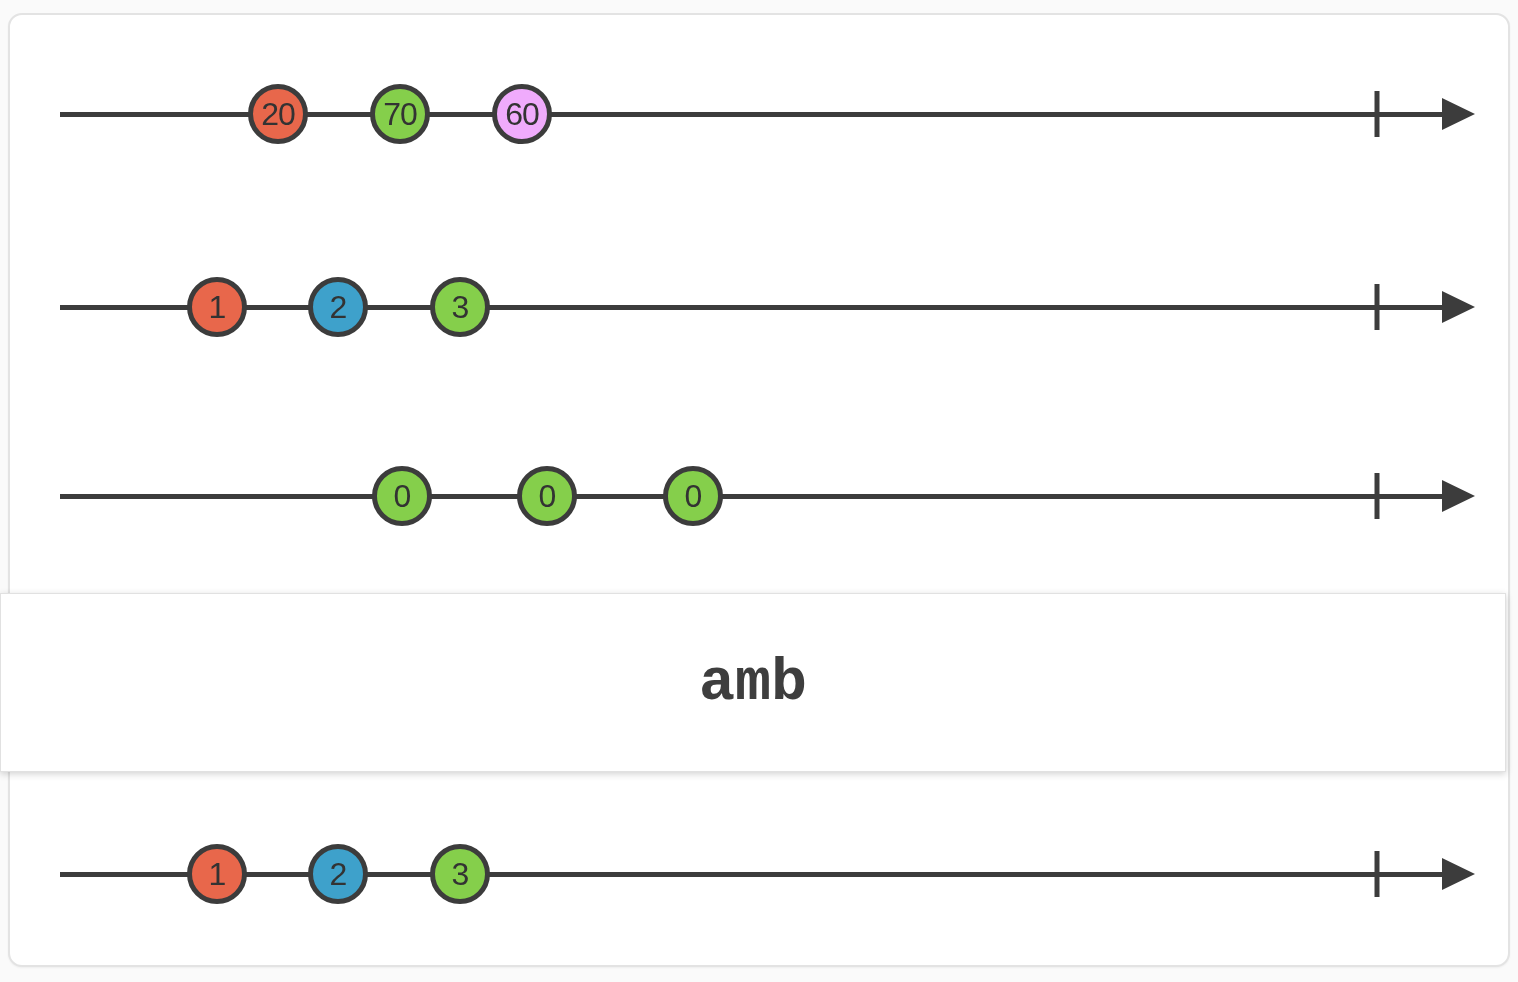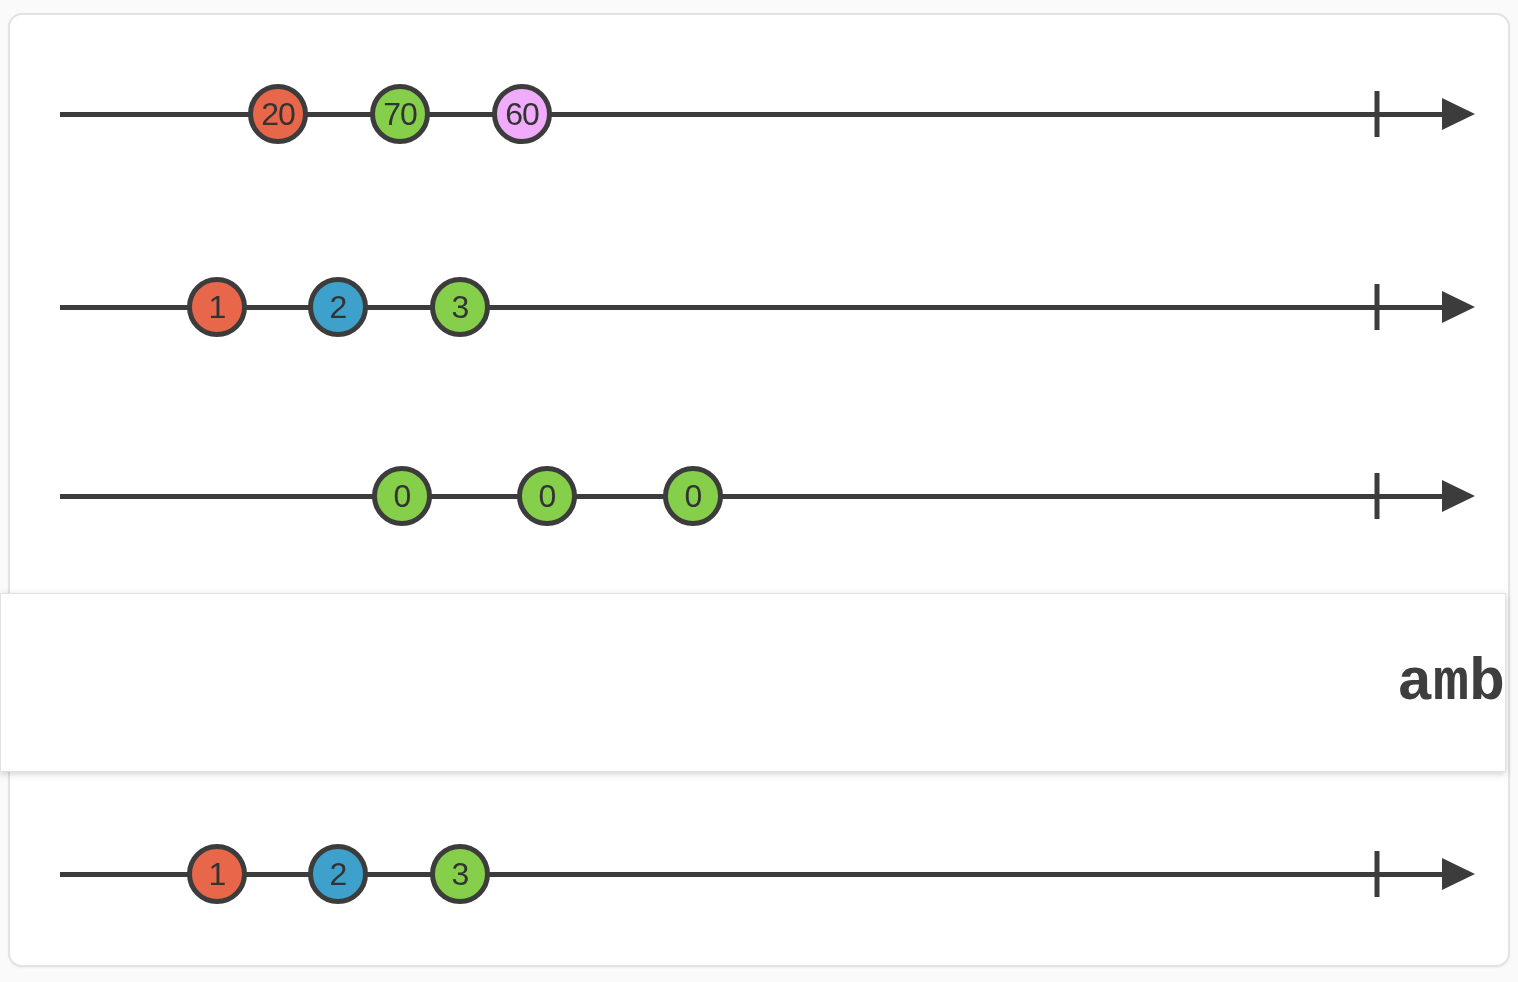--- a/index.html
+++ b/index.html
@@ -55,21 +55,21 @@
     font-size:32px;line-height:1;
     letter-spacing:-1px;
     color:#333333;
   }
   .op-box{
     position:absolute;left:0;top:593px;
     width:1504px;height:177px;
     background:#ffffff;
     border:1px solid #e1e1e1;
     box-shadow:0 2px 7px rgba(0,0,0,0.18);
-    display:flex;align-items:center;justify-content:flex-end;
+    display:flex;align-items:center;justify-content:center;
     z-index:5;
   }
   .op-label{
     font-family:"Liberation Mono", monospace;
     font-weight:700;
     font-size:60px;
     color:#3e3e3e;
   }
 </style>
 </head>

